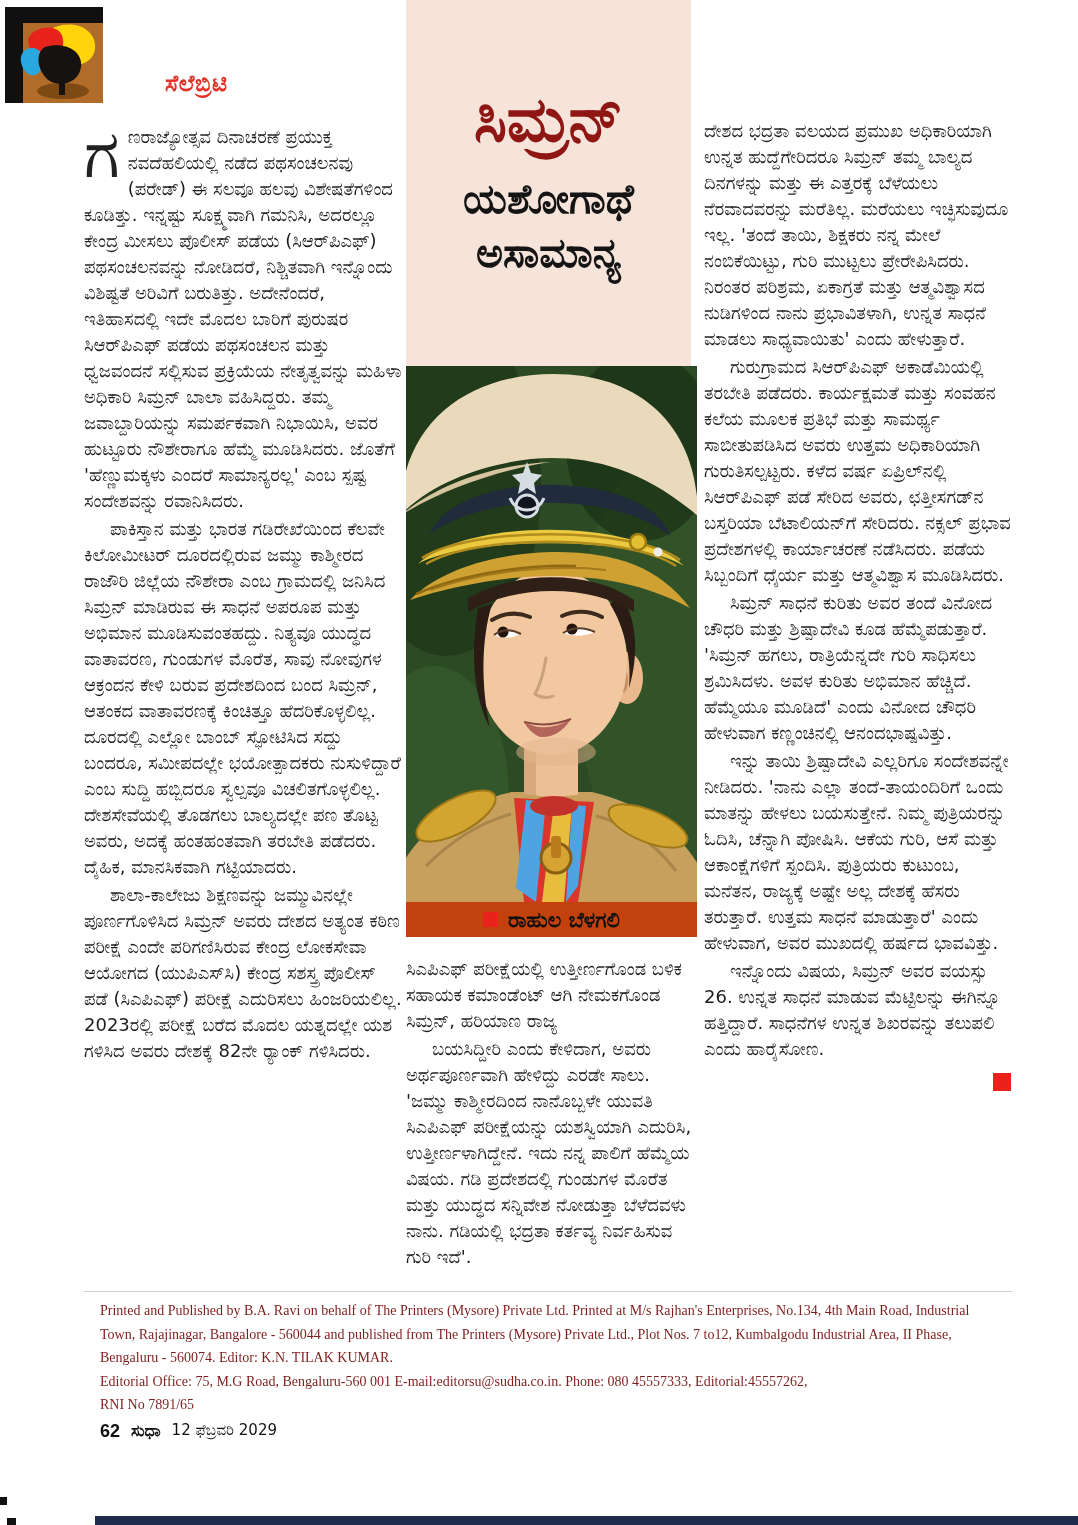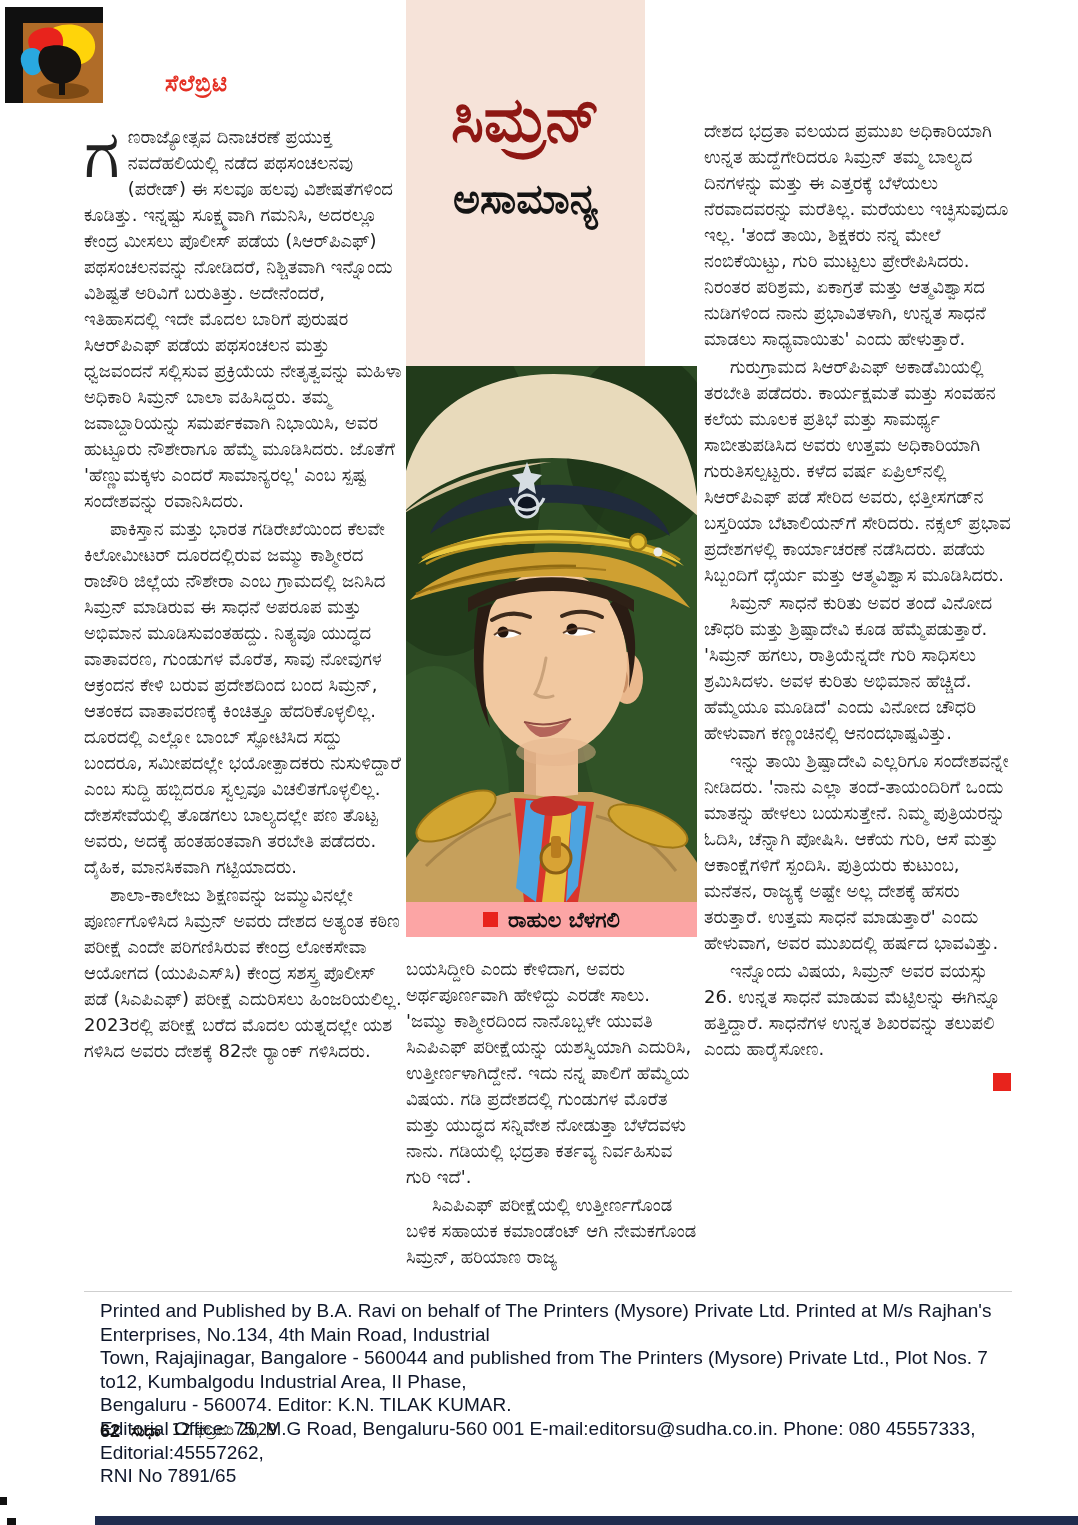--- a/index.html
+++ b/index.html
@@ -20,52 +20,52 @@
   .col p + p{text-indent:26px;}
   .col1{left:84px; top:124px; width:318px; height:1168px;}
   .col3{left:704px; top:118px; width:307px; height:1178px;}
   .dropcap{
     float:left; font-size:66px; line-height:54px; padding:4px 8px 0 0;
     font-weight:500; color:#222;
   }
   
   .col2{left:406px; top:0; width:291px;}
   .title-block{
-    width:239px; height:366px; background:#f6e3d9; box-sizing:border-box;
+    width:285px; height:366px; background:#f6e3d9; box-sizing:border-box;
     padding-top:84px; text-align:center;
   }
   .headline-name{
     font-size:62px; font-weight:700; color:#8e1713; line-height:1.15;
     margin-bottom:18px;
   }
   .headline-sub{
     font-size:41px; font-weight:700; color:#141414; line-height:1.3;
   }
   .photo{display:block; width:291px; height:536px;}
   .photo svg{display:block;}
   .byline-bar{
-    width:291px; height:35px; background:#fca5a5;
+    width:291px; height:35px; background:#c2410c;
     display:flex; align-items:center; justify-content:center; gap:10px;
   }
   .byline-bullet{width:15px; height:15px; background:#e8231c; display:inline-block;}
   .byline-text{font-size:21px; font-weight:700; color:#111;}
   .col2 .body{padding-top:19px; font-size:18px; line-height:26px; height:330px; overflow:hidden;}
   .col2 .body p{margin:0 0 2px 0;}
   .col2 .body p + p{text-indent:26px;}
   .end-row{text-align:right; margin-top:10px;}
   .end-mark{display:inline-block; width:18px; height:18px; background:#e8231c;}
   
   .footer-rule{
     position:absolute; left:84px; right:66px; top:1291px; height:1px;
     background:#cfcfcf;
   }
   .imprint-block{
     position:absolute; left:100px; right:62px; top:1299px;
-    font-family:Liberation Sans, sans-serif;
-    font-size:19px; line-height:23.6px; color:#0f172a;
+    font-family:Liberation Serif, serif;
+    font-size:14px; line-height:23.6px; color:#7f1d1d;
   }
   .imprint-block p{margin:0;}
   .page-line{
     position:absolute; left:100px; top:1421px;
     display:flex; align-items:flex-start; gap:11px;
   }
   .page-num{font-family:"Liberation Sans", sans-serif; font-size:18px; font-weight:700; color:#111;}
   .page-mag{font-size:16px; font-weight:700; color:#111;}
   .page-date{font-size:15px; color:#111;}
   
@@ -94,20 +94,21 @@
 
   <div class="col col1">
     <p><span class="dropcap">ಗ</span><span>ಣರಾಜ್ಯೋತ್ಸವ ದಿನಾಚರಣೆ ಪ್ರಯುಕ್ತ ನವದೆಹಲಿಯಲ್ಲಿ ನಡೆದ ಪಥಸಂಚಲನವು (ಪರೇಡ್) ಈ ಸಲವೂ ಹಲವು ವಿಶೇಷತೆಗಳಿಂದ ಕೂಡಿತ್ತು. ಇನ್ನಷ್ಟು ಸೂಕ್ಷ್ಮವಾಗಿ ಗಮನಿಸಿ, ಅದರಲ್ಲೂ ಕೇಂದ್ರ ಮೀಸಲು ಪೊಲೀಸ್ ಪಡೆಯ (ಸಿಆರ್‌ಪಿಎಫ್) ಪಥಸಂಚಲನವನ್ನು ನೋಡಿದರೆ, ನಿಶ್ಚಿತವಾಗಿ ಇನ್ನೊಂದು ವಿಶಿಷ್ಟತೆ ಅರಿವಿಗೆ ಬರುತಿತ್ತು. ಅದೇನೆಂದರೆ, ಇತಿಹಾಸದಲ್ಲಿ ಇದೇ ಮೊದಲ ಬಾರಿಗೆ ಪುರುಷರ ಸಿಆರ್‌ಪಿಎಫ್ ಪಡೆಯ ಪಥಸಂಚಲನ ಮತ್ತು ಧ್ವಜವಂದನೆ ಸಲ್ಲಿಸುವ ಪ್ರಕ್ರಿಯೆಯ ನೇತೃತ್ವವನ್ನು ಮಹಿಳಾ ಅಧಿಕಾರಿ ಸಿಮ್ರನ್ ಬಾಲಾ ವಹಿಸಿದ್ದರು. ತಮ್ಮ ಜವಾಬ್ದಾರಿಯನ್ನು ಸಮರ್ಪಕವಾಗಿ ನಿಭಾಯಿಸಿ, ಅವರ ಹುಟ್ಟೂರು ನೌಶೇರಾಗೂ ಹೆಮ್ಮೆ ಮೂಡಿಸಿದರು. ಜೊತೆಗೆ 'ಹೆಣ್ಣುಮಕ್ಕಳು ಎಂದರೆ ಸಾಮಾನ್ಯರಲ್ಲ' ಎಂಬ ಸ್ಪಷ್ಟ ಸಂದೇಶವನ್ನು ರವಾನಿಸಿದರು.</span></p>
     <p>ಪಾಕಿಸ್ತಾನ ಮತ್ತು ಭಾರತ ಗಡಿರೇಖೆಯಿಂದ ಕೆಲವೇ ಕಿಲೋಮೀಟರ್ ದೂರದಲ್ಲಿರುವ ಜಮ್ಮು ಕಾಶ್ಮೀರದ ರಾಜೌರಿ ಜಿಲ್ಲೆಯ ನೌಶೇರಾ ಎಂಬ ಗ್ರಾಮದಲ್ಲಿ ಜನಿಸಿದ ಸಿಮ್ರನ್ ಮಾಡಿರುವ ಈ ಸಾಧನೆ ಅಪರೂಪ ಮತ್ತು ಅಭಿಮಾನ ಮೂಡಿಸುವಂತಹದ್ದು. ನಿತ್ಯವೂ ಯುದ್ಧದ ವಾತಾವರಣ, ಗುಂಡುಗಳ ಮೊರೆತ, ಸಾವು ನೋವುಗಳ ಆಕ್ರಂದನ ಕೇಳಿ ಬರುವ ಪ್ರದೇಶದಿಂದ ಬಂದ ಸಿಮ್ರನ್, ಆತಂಕದ ವಾತಾವರಣಕ್ಕೆ ಕಿಂಚಿತ್ತೂ ಹೆದರಿಕೊಳ್ಳಲಿಲ್ಲ. ದೂರದಲ್ಲಿ ಎಲ್ಲೋ ಬಾಂಬ್ ಸ್ಫೋಟಿಸಿದ ಸದ್ದು ಬಂದರೂ, ಸಮೀಪದಲ್ಲೇ ಭಯೋತ್ಪಾದಕರು ನುಸುಳಿದ್ದಾರೆ ಎಂಬ ಸುದ್ದಿ ಹಬ್ಬಿದರೂ ಸ್ವಲ್ಪವೂ ವಿಚಲಿತಗೊಳ್ಳಲಿಲ್ಲ. ದೇಶಸೇವೆಯಲ್ಲಿ ತೊಡಗಲು ಬಾಲ್ಯದಲ್ಲೇ ಪಣ ತೊಟ್ಟ ಅವರು, ಅದಕ್ಕೆ ಹಂತಹಂತವಾಗಿ ತರಬೇತಿ ಪಡೆದರು. ದೈಹಿಕ, ಮಾನಸಿಕವಾಗಿ ಗಟ್ಟಿಯಾದರು.</p>
     <p>ಶಾಲಾ-ಕಾಲೇಜು ಶಿಕ್ಷಣವನ್ನು ಜಮ್ಮುವಿನಲ್ಲೇ ಪೂರ್ಣಗೊಳಿಸಿದ ಸಿಮ್ರನ್ ಅವರು ದೇಶದ ಅತ್ಯಂತ ಕಠಿಣ ಪರೀಕ್ಷೆ ಎಂದೇ ಪರಿಗಣಿಸಿರುವ ಕೇಂದ್ರ ಲೋಕಸೇವಾ ಆಯೋಗದ (ಯುಪಿಎಸ್‌ಸಿ) ಕೇಂದ್ರ ಸಶಸ್ತ್ರ ಪೊಲೀಸ್ ಪಡೆ (ಸಿಎಪಿಎಫ್) ಪರೀಕ್ಷೆ ಎದುರಿಸಲು ಹಿಂಜರಿಯಲಿಲ್ಲ. 2023ರಲ್ಲಿ ಪರೀಕ್ಷೆ ಬರೆದ ಮೊದಲ ಯತ್ನದಲ್ಲೇ ಯಶ ಗಳಿಸಿದ ಅವರು ದೇಶಕ್ಕೆ 82ನೇ ರ‍್ಯಾಂಕ್ ಗಳಿಸಿದರು.</p>
   </div>
 
   <div class="col2 col" style="overflow:visible;">
     <div class="title-block">
       <div class="headline-name">ಸಿಮ್ರನ್</div>
+      <div class="headline-sub">ಯಶೋಗಾಥೆ</div>
       <div class="headline-sub">ಅಸಾಮಾನ್ಯ</div>
     </div>
 
     <div class="photo">
       <svg width="291" height="536" viewBox="0 0 291 536">
 
         <rect width="291" height="536" fill="#2c4a24"></rect>
         <ellipse cx="40" cy="120" rx="95" ry="170" fill="#1e3518" opacity="0.7"></ellipse>
         <ellipse cx="255" cy="300" rx="85" ry="210" fill="#365c2a" opacity="0.5"></ellipse>
         <ellipse cx="235" cy="80" rx="75" ry="95" fill="#182c12" opacity="0.6"></ellipse>
@@ -181,22 +182,22 @@
         <path d="M24,224 C80,204 150,198 200,204" stroke="#8f6a12" stroke-width="2" fill="none" opacity="0.7"></path>
       </svg>
     </div>
 
     <div class="byline-bar">
       <span class="byline-bullet"></span>
       <span class="byline-text">ರಾಹುಲ ಬೆಳಗಲಿ</span>
     </div>
 
     <div class="body">
+      <p>ಸಿಎಪಿಎಫ್ ಪರೀಕ್ಷೆಯಲ್ಲಿ ಉತ್ತೀರ್ಣಗೊಂಡ ಬಳಿಕ ಸಹಾಯಕ ಕಮಾಂಡೆಂಟ್ ಆಗಿ ನೇಮಕಗೊಂಡ ಸಿಮ್ರನ್, ಹರಿಯಾಣ ರಾಜ್ಯ</p>
       <p>ಬಯಸಿದ್ದೀರಿ ಎಂದು ಕೇಳಿದಾಗ, ಅವರು ಅರ್ಥಪೂರ್ಣವಾಗಿ ಹೇಳಿದ್ದು ಎರಡೇ ಸಾಲು. 'ಜಮ್ಮು ಕಾಶ್ಮೀರದಿಂದ ನಾನೊಬ್ಬಳೇ ಯುವತಿ ಸಿಎಪಿಎಫ್ ಪರೀಕ್ಷೆಯನ್ನು ಯಶಸ್ವಿಯಾಗಿ ಎದುರಿಸಿ, ಉತ್ತೀರ್ಣಳಾಗಿದ್ದೇನೆ. ಇದು ನನ್ನ ಪಾಲಿಗೆ ಹೆಮ್ಮೆಯ ವಿಷಯ. ಗಡಿ ಪ್ರದೇಶದಲ್ಲಿ ಗುಂಡುಗಳ ಮೊರೆತ ಮತ್ತು ಯುದ್ಧದ ಸನ್ನಿವೇಶ ನೋಡುತ್ತಾ ಬೆಳೆದವಳು ನಾನು. ಗಡಿಯಲ್ಲಿ ಭದ್ರತಾ ಕರ್ತವ್ಯ ನಿರ್ವಹಿಸುವ ಗುರಿ ಇದೆ'.</p>
-      <p>ಸಿಎಪಿಎಫ್ ಪರೀಕ್ಷೆಯಲ್ಲಿ ಉತ್ತೀರ್ಣಗೊಂಡ ಬಳಿಕ ಸಹಾಯಕ ಕಮಾಂಡೆಂಟ್ ಆಗಿ ನೇಮಕಗೊಂಡ ಸಿಮ್ರನ್, ಹರಿಯಾಣ ರಾಜ್ಯ</p>
     </div>
   </div>
 
   <div class="col col3">
     <p>ದೇಶದ ಭದ್ರತಾ ವಲಯದ ಪ್ರಮುಖ ಅಧಿಕಾರಿಯಾಗಿ ಉನ್ನತ ಹುದ್ದೆಗೇರಿದರೂ ಸಿಮ್ರನ್ ತಮ್ಮ ಬಾಲ್ಯದ ದಿನಗಳನ್ನು ಮತ್ತು ಈ ಎತ್ತರಕ್ಕೆ ಬೆಳೆಯಲು ನೆರವಾದವರನ್ನು ಮರೆತಿಲ್ಲ. ಮರೆಯಲು ಇಚ್ಛಿಸುವುದೂ ಇಲ್ಲ. 'ತಂದೆ ತಾಯಿ, ಶಿಕ್ಷಕರು ನನ್ನ ಮೇಲೆ ನಂಬಿಕೆಯಿಟ್ಟು, ಗುರಿ ಮುಟ್ಟಲು ಪ್ರೇರೇಪಿಸಿದರು. ನಿರಂತರ ಪರಿಶ್ರಮ, ಏಕಾಗ್ರತೆ ಮತ್ತು ಆತ್ಮವಿಶ್ವಾಸದ ನುಡಿಗಳಿಂದ ನಾನು ಪ್ರಭಾವಿತಳಾಗಿ, ಉನ್ನತ ಸಾಧನೆ ಮಾಡಲು ಸಾಧ್ಯವಾಯಿತು' ಎಂದು ಹೇಳುತ್ತಾರೆ.</p>
     <p>ಗುರುಗ್ರಾಮದ ಸಿಆರ್‌ಪಿಎಫ್ ಅಕಾಡೆಮಿಯಲ್ಲಿ ತರಬೇತಿ ಪಡೆದರು. ಕಾರ್ಯಕ್ಷಮತೆ ಮತ್ತು ಸಂವಹನ ಕಲೆಯ ಮೂಲಕ ಪ್ರತಿಭೆ ಮತ್ತು ಸಾಮರ್ಥ್ಯ ಸಾಬೀತುಪಡಿಸಿದ ಅವರು ಉತ್ತಮ ಅಧಿಕಾರಿಯಾಗಿ ಗುರುತಿಸಲ್ಪಟ್ಟರು. ಕಳೆದ ವರ್ಷ ಏಪ್ರಿಲ್‌ನಲ್ಲಿ ಸಿಆರ್‌ಪಿಎಫ್ ಪಡೆ ಸೇರಿದ ಅವರು, ಛತ್ತೀಸಗಡ್‌ನ ಬಸ್ತರಿಯಾ ಬೆಟಾಲಿಯನ್‌ಗೆ ಸೇರಿದರು. ನಕ್ಸಲ್ ಪ್ರಭಾವ ಪ್ರದೇಶಗಳಲ್ಲಿ ಕಾರ್ಯಾಚರಣೆ ನಡೆಸಿದರು. ಪಡೆಯ ಸಿಬ್ಬಂದಿಗೆ ಧೈರ್ಯ ಮತ್ತು ಆತ್ಮವಿಶ್ವಾಸ ಮೂಡಿಸಿದರು.</p>
     <p>ಸಿಮ್ರನ್ ಸಾಧನೆ ಕುರಿತು ಅವರ ತಂದೆ ವಿನೋದ ಚೌಧರಿ ಮತ್ತು ಶ್ರಿಷ್ಪಾದೇವಿ ಕೂಡ ಹೆಮ್ಮೆಪಡುತ್ತಾರೆ. 'ಸಿಮ್ರನ್ ಹಗಲು, ರಾತ್ರಿಯೆನ್ನದೇ ಗುರಿ ಸಾಧಿಸಲು ಶ್ರಮಿಸಿದಳು. ಅವಳ ಕುರಿತು ಅಭಿಮಾನ ಹೆಚ್ಚಿದೆ. ಹೆಮ್ಮೆಯೂ ಮೂಡಿದೆ' ಎಂದು ವಿನೋದ ಚೌಧರಿ ಹೇಳುವಾಗ ಕಣ್ಣಂಚಿನಲ್ಲಿ ಆನಂದಭಾಷ್ಪವಿತ್ತು.</p>
     <p>ಇನ್ನು ತಾಯಿ ಶ್ರಿಷ್ಪಾದೇವಿ ಎಲ್ಲರಿಗೂ ಸಂದೇಶವನ್ನೇ ನೀಡಿದರು. 'ನಾನು ಎಲ್ಲಾ ತಂದೆ-ತಾಯಂದಿರಿಗೆ ಒಂದು ಮಾತನ್ನು ಹೇಳಲು ಬಯಸುತ್ತೇನೆ. ನಿಮ್ಮ ಪುತ್ರಿಯರನ್ನು ಓದಿಸಿ, ಚೆನ್ನಾಗಿ ಪೋಷಿಸಿ. ಆಕೆಯ ಗುರಿ, ಆಸೆ ಮತ್ತು ಆಕಾಂಕ್ಷೆಗಳಿಗೆ ಸ್ಪಂದಿಸಿ. ಪುತ್ರಿಯರು ಕುಟುಂಬ, ಮನೆತನ, ರಾಜ್ಯಕ್ಕೆ ಅಷ್ಟೇ ಅಲ್ಲ ದೇಶಕ್ಕೆ ಹೆಸರು ತರುತ್ತಾರೆ. ಉತ್ತಮ ಸಾಧನೆ ಮಾಡುತ್ತಾರೆ' ಎಂದು ಹೇಳುವಾಗ, ಅವರ ಮುಖದಲ್ಲಿ ಹರ್ಷದ ಭಾವವಿತ್ತು.</p>
     <p>ಇನ್ನೊಂದು ವಿಷಯ, ಸಿಮ್ರನ್ ಅವರ ವಯಸ್ಸು 26. ಉನ್ನತ ಸಾಧನೆ ಮಾಡುವ ಮೆಟ್ಟಿಲನ್ನು ಈಗಿನ್ನೂ ಹತ್ತಿದ್ದಾರೆ. ಸಾಧನೆಗಳ ಉನ್ನತ ಶಿಖರವನ್ನು ತಲುಪಲಿ ಎಂದು ಹಾರೈಸೋಣ.</p>
     <div class="end-row"><span class="end-mark"></span></div>

